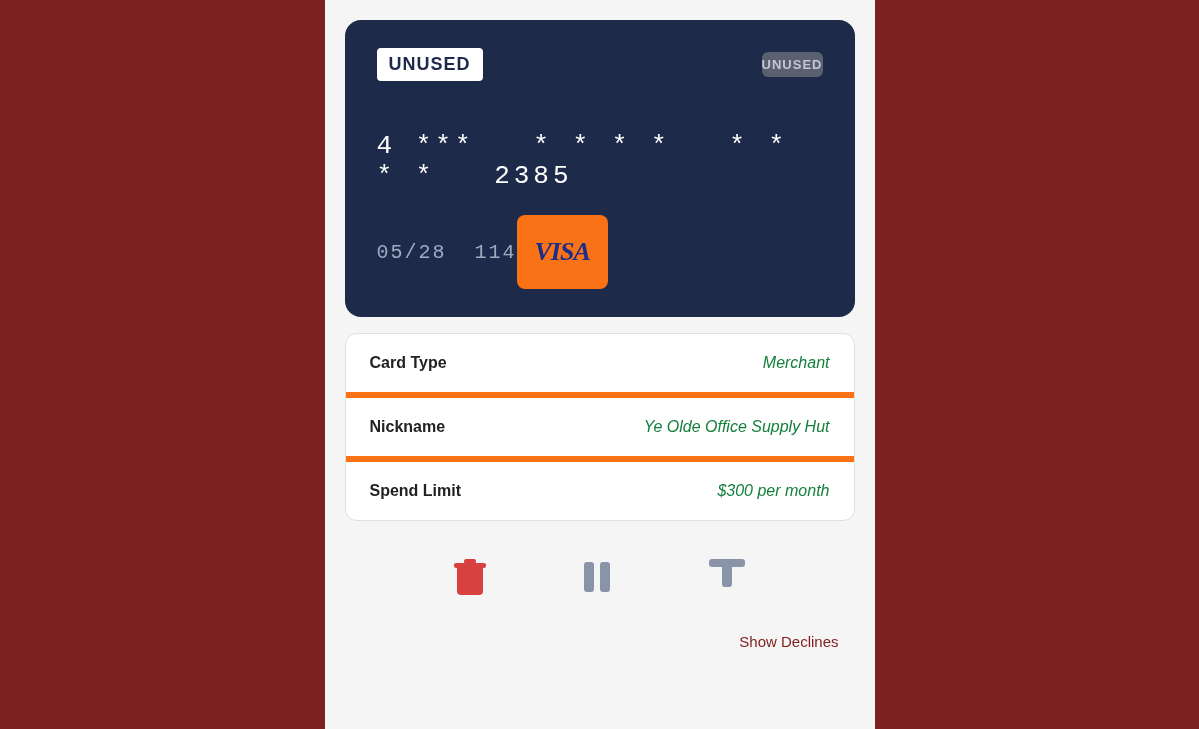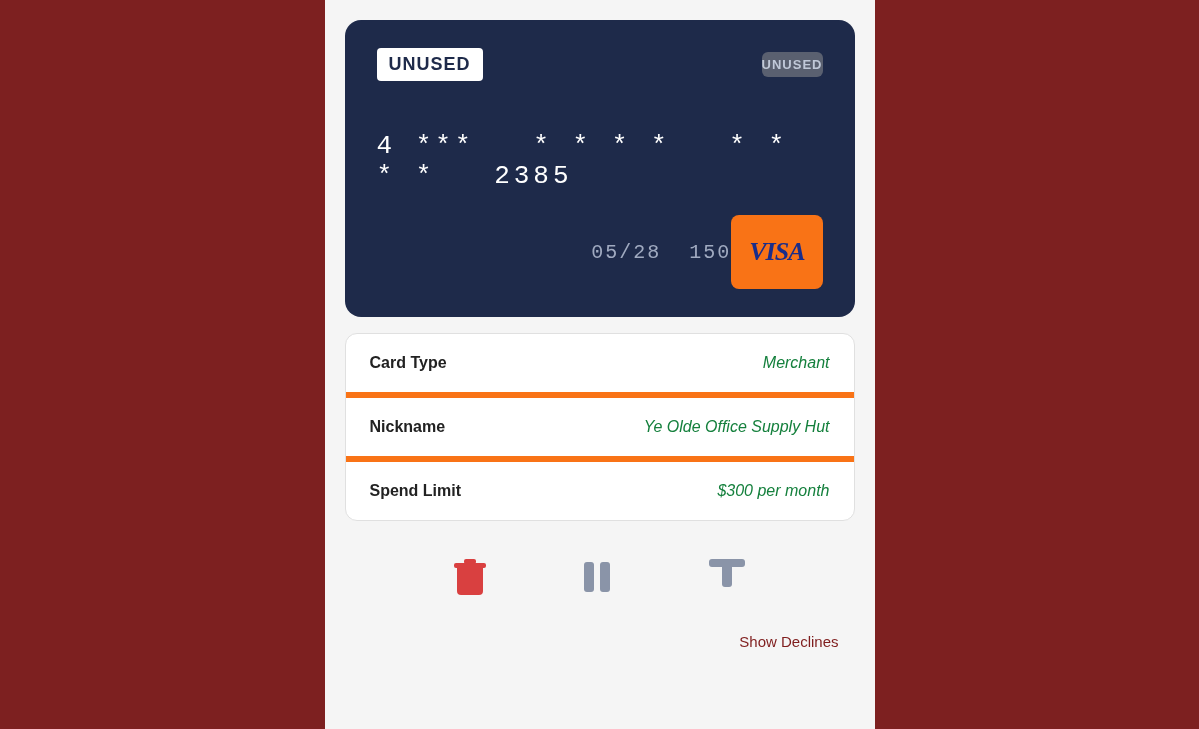--- a/index.html
+++ b/index.html
@@ -60,21 +60,21 @@
       color: white;
       font-size: 26px;
       font-weight: 400;
       letter-spacing: 4px;
       margin-bottom: 24px;
       font-family: 'Courier New', monospace;
     }
     .card-bottom {
       display: flex;
       align-items: center;
-      justify-content: flex-end;
+      justify-content: flex-start;
     }
     .card-expiry-cvv {
       display: flex;
       gap: 28px;
       color: #a0aac0;
       font-size: 20px;
       font-family: 'Courier New', monospace;
       letter-spacing: 2px;
     }
     .visa-logo-box {
@@ -235,21 +235,21 @@
     </div>
     <div class="card-number">
       <span>4 ***</span>&nbsp;&nbsp;
       <span>* * * *</span>&nbsp;&nbsp;
       <span>* * * *</span>&nbsp;&nbsp;
       <span>2385</span>
     </div>
     <div class="card-bottom">
       <div class="card-expiry-cvv">
         <span>05/28</span>
-        <span>150</span>
+        <span>114</span>
       </div>
       <div class="visa-logo-box">
         <span class="visa-text">VISA</span>
       </div>
     </div>
   </div>
 
   <div class="info-table">
     <div class="info-row">
       <span class="info-label">Card Type</span>

